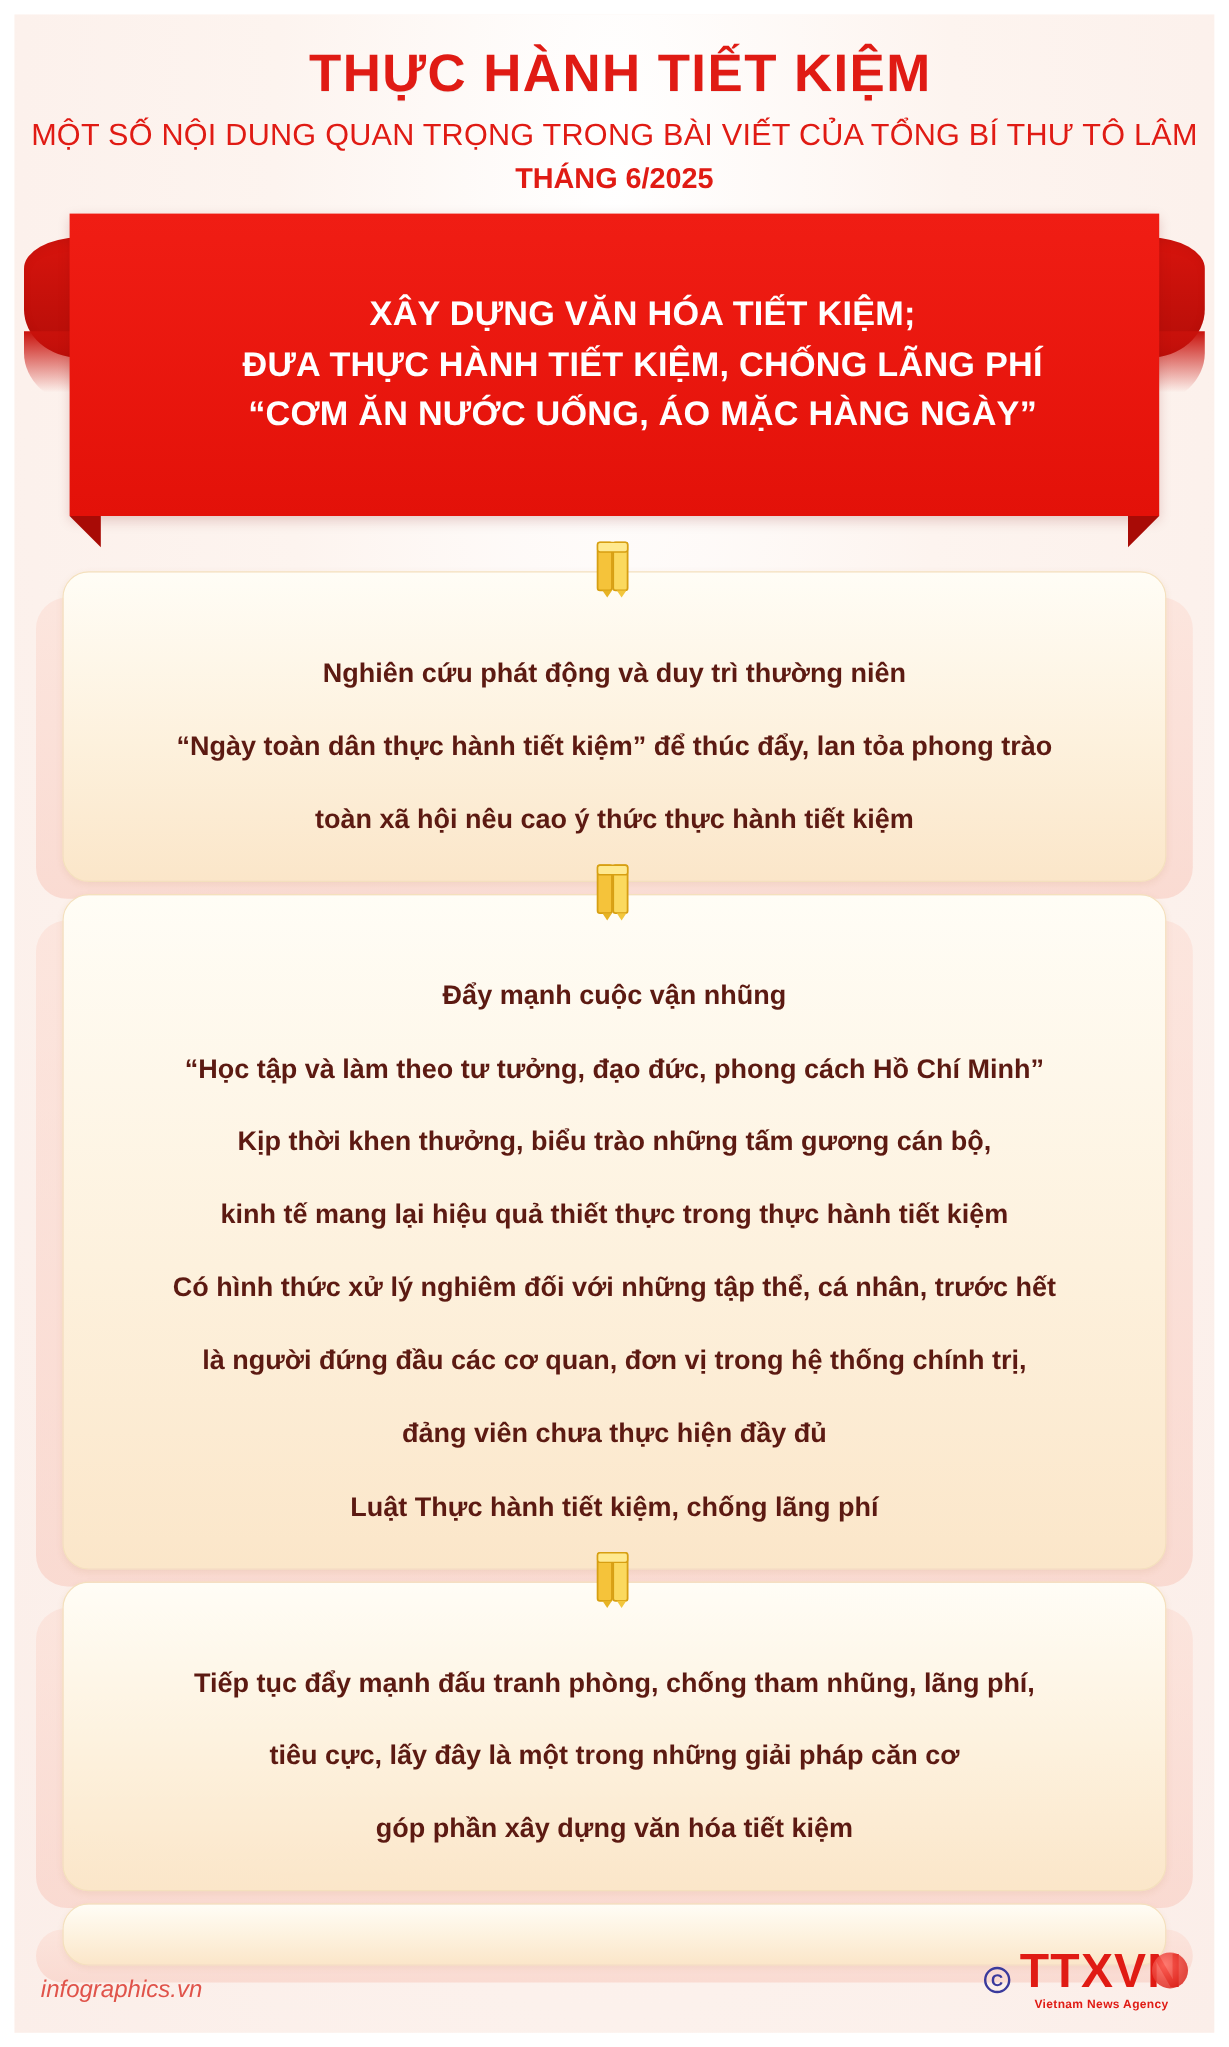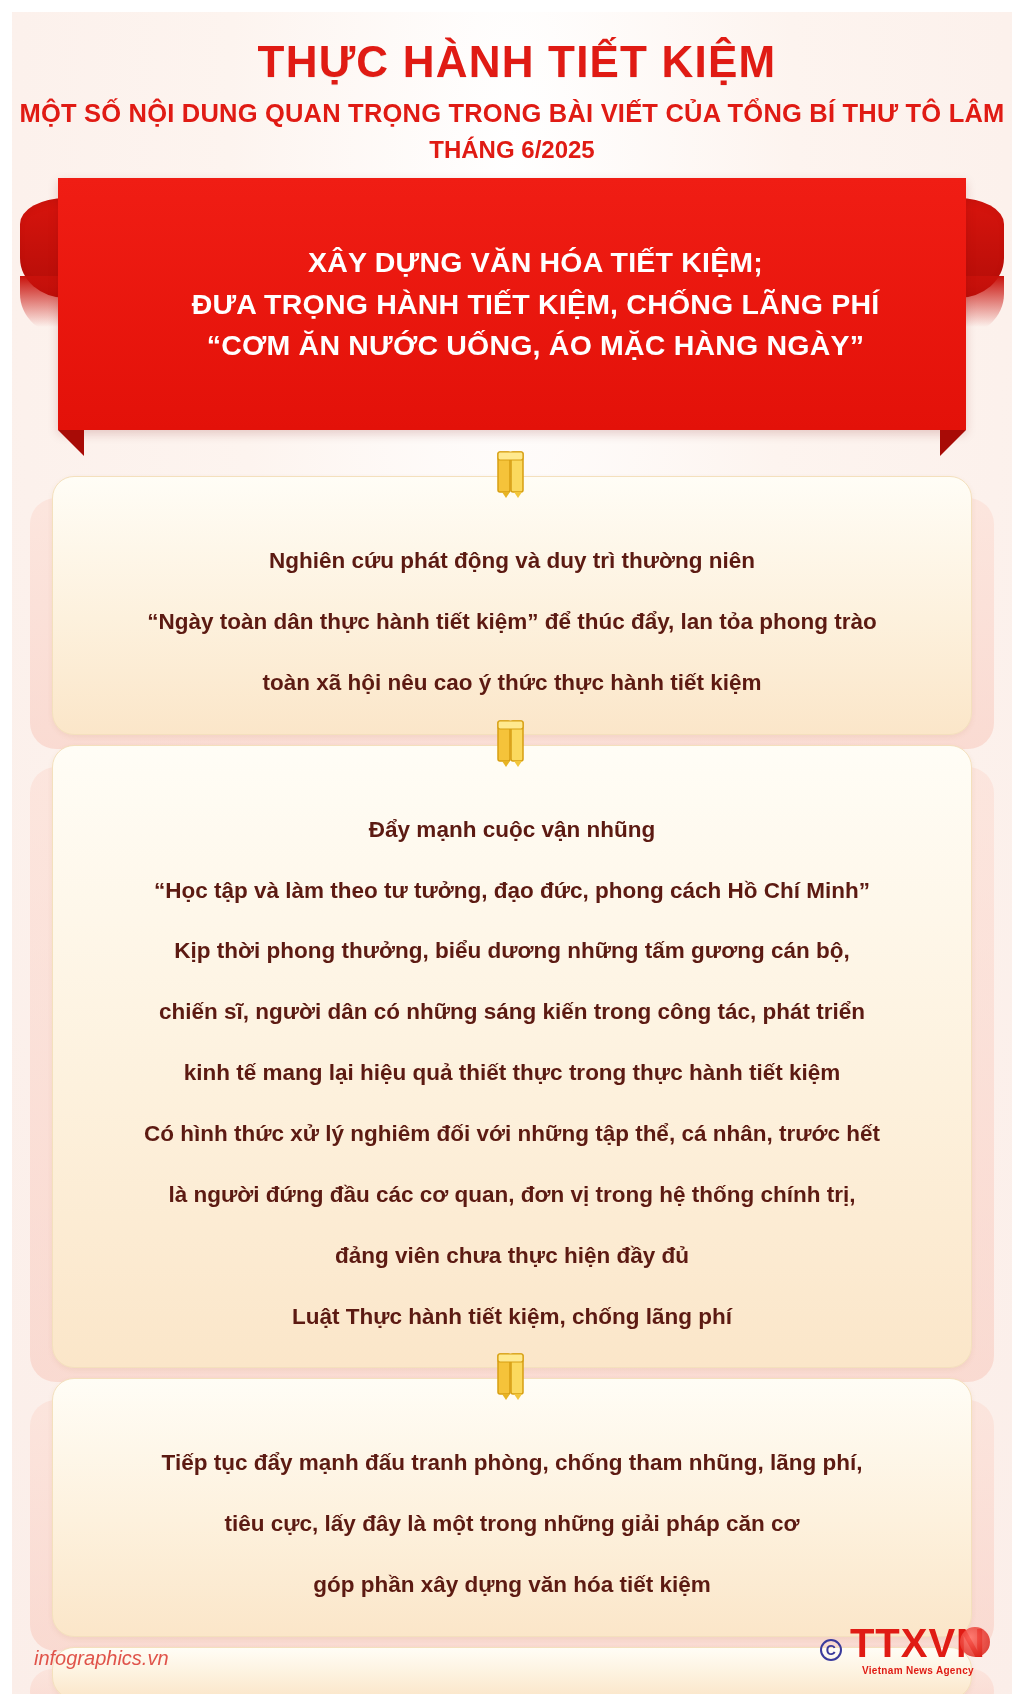--- a/index.html
+++ b/index.html
@@ -53,21 +53,21 @@
     font-weight: bold;
     letter-spacing: 1.2px;
     line-height: 1.1;
     margin: 0 0 12px 0;
     text-shadow: 0 1px 0 rgba(0,0,0,0.06);
     padding-left: 10px;
   }
   .title-sub {
     color: #e01b14;
     font-size: 25.5px;
-    font-weight: bold;
+    font-weight: normal;
     line-height: 1.25;
     margin: 0;
     letter-spacing: 0.2px;
   }
   .title-date {
     color: #e01b14;
     font-size: 24px;
     font-weight: bold;
     margin: 6px 0 0 0;
   }
@@ -309,21 +309,21 @@
       <p class="title-date">THÁNG 6/2025</p>
     </div>
 
     <div class="ribbon-wrap">
       <div class="ribbon-tail left"></div>
       <div class="ribbon-tail right"></div>
       <div class="ribbon">
         <div class="ribbon-inner">
           <div class="ribbon-text">
             <span class="ln">XÂY DỰNG VĂN HÓA TIẾT KIỆM;</span>
-            <span class="ln">ĐƯA TRỌNG HÀNH TIẾT KIỆM, CHỐNG LÃNG PHÍ</span>
+            <span class="ln">ĐƯA THỰC HÀNH TIẾT KIỆM, CHỐNG LÃNG PHÍ</span>
             <span class="ln">“CƠM ĂN NƯỚC UỐNG, ÁO MẶC HÀNG NGÀY”</span>
           </div>
         </div>
       </div>
     </div>
 
     <div class="cards">
 
       <div class="card">
         <div class="card-shadowlayer"></div>
@@ -351,22 +351,21 @@
           <rect x="14" y="2" width="25" height="8" rx="2" fill="#ffe98f" stroke="#d79f12" stroke-width="1.2"></rect>
           <path d="M18 42 L22 48 L26 42 Z" fill="#e7b324"></path>
           <path d="M30 42 L34 48 L38 42 Z" fill="#f2c63c"></path>
         </svg>
         <div class="card-body">
           <p class="card-text">
             <span class="ln">Đẩy mạnh cuộc vận nhũng</span>
             <span class="ln">“Học tập và làm theo tư tưởng, đạo đức, phong cách Hồ Chí Minh”</span>
           </p>
           <p class="card-text">
-            <span class="ln">Kịp thời phong thưởng, biểu dương những tấm gương cán bộ,</span>
-            <span class="ln">chiến sĩ, người dân có những sáng kiến trong công tác, phát triển</span>
+            <span class="ln">Kịp thời khen thưởng, biểu trào những tấm gương cán bộ,</span>
             <span class="ln">kinh tế mang lại hiệu quả thiết thực trong thực hành tiết kiệm</span>
           </p>
           <p class="card-text">
             <span class="ln">Có hình thức xử lý nghiêm đối với những tập thể, cá nhân, trước hết</span>
             <span class="ln">là người đứng đầu các cơ quan, đơn vị trong hệ thống chính trị,</span>
             <span class="ln">đảng viên chưa thực hiện đầy đủ</span>
             <span class="ln">Luật Thực hành tiết kiệm, chống lãng phí</span>
           </p>
         </div>
       </div>

